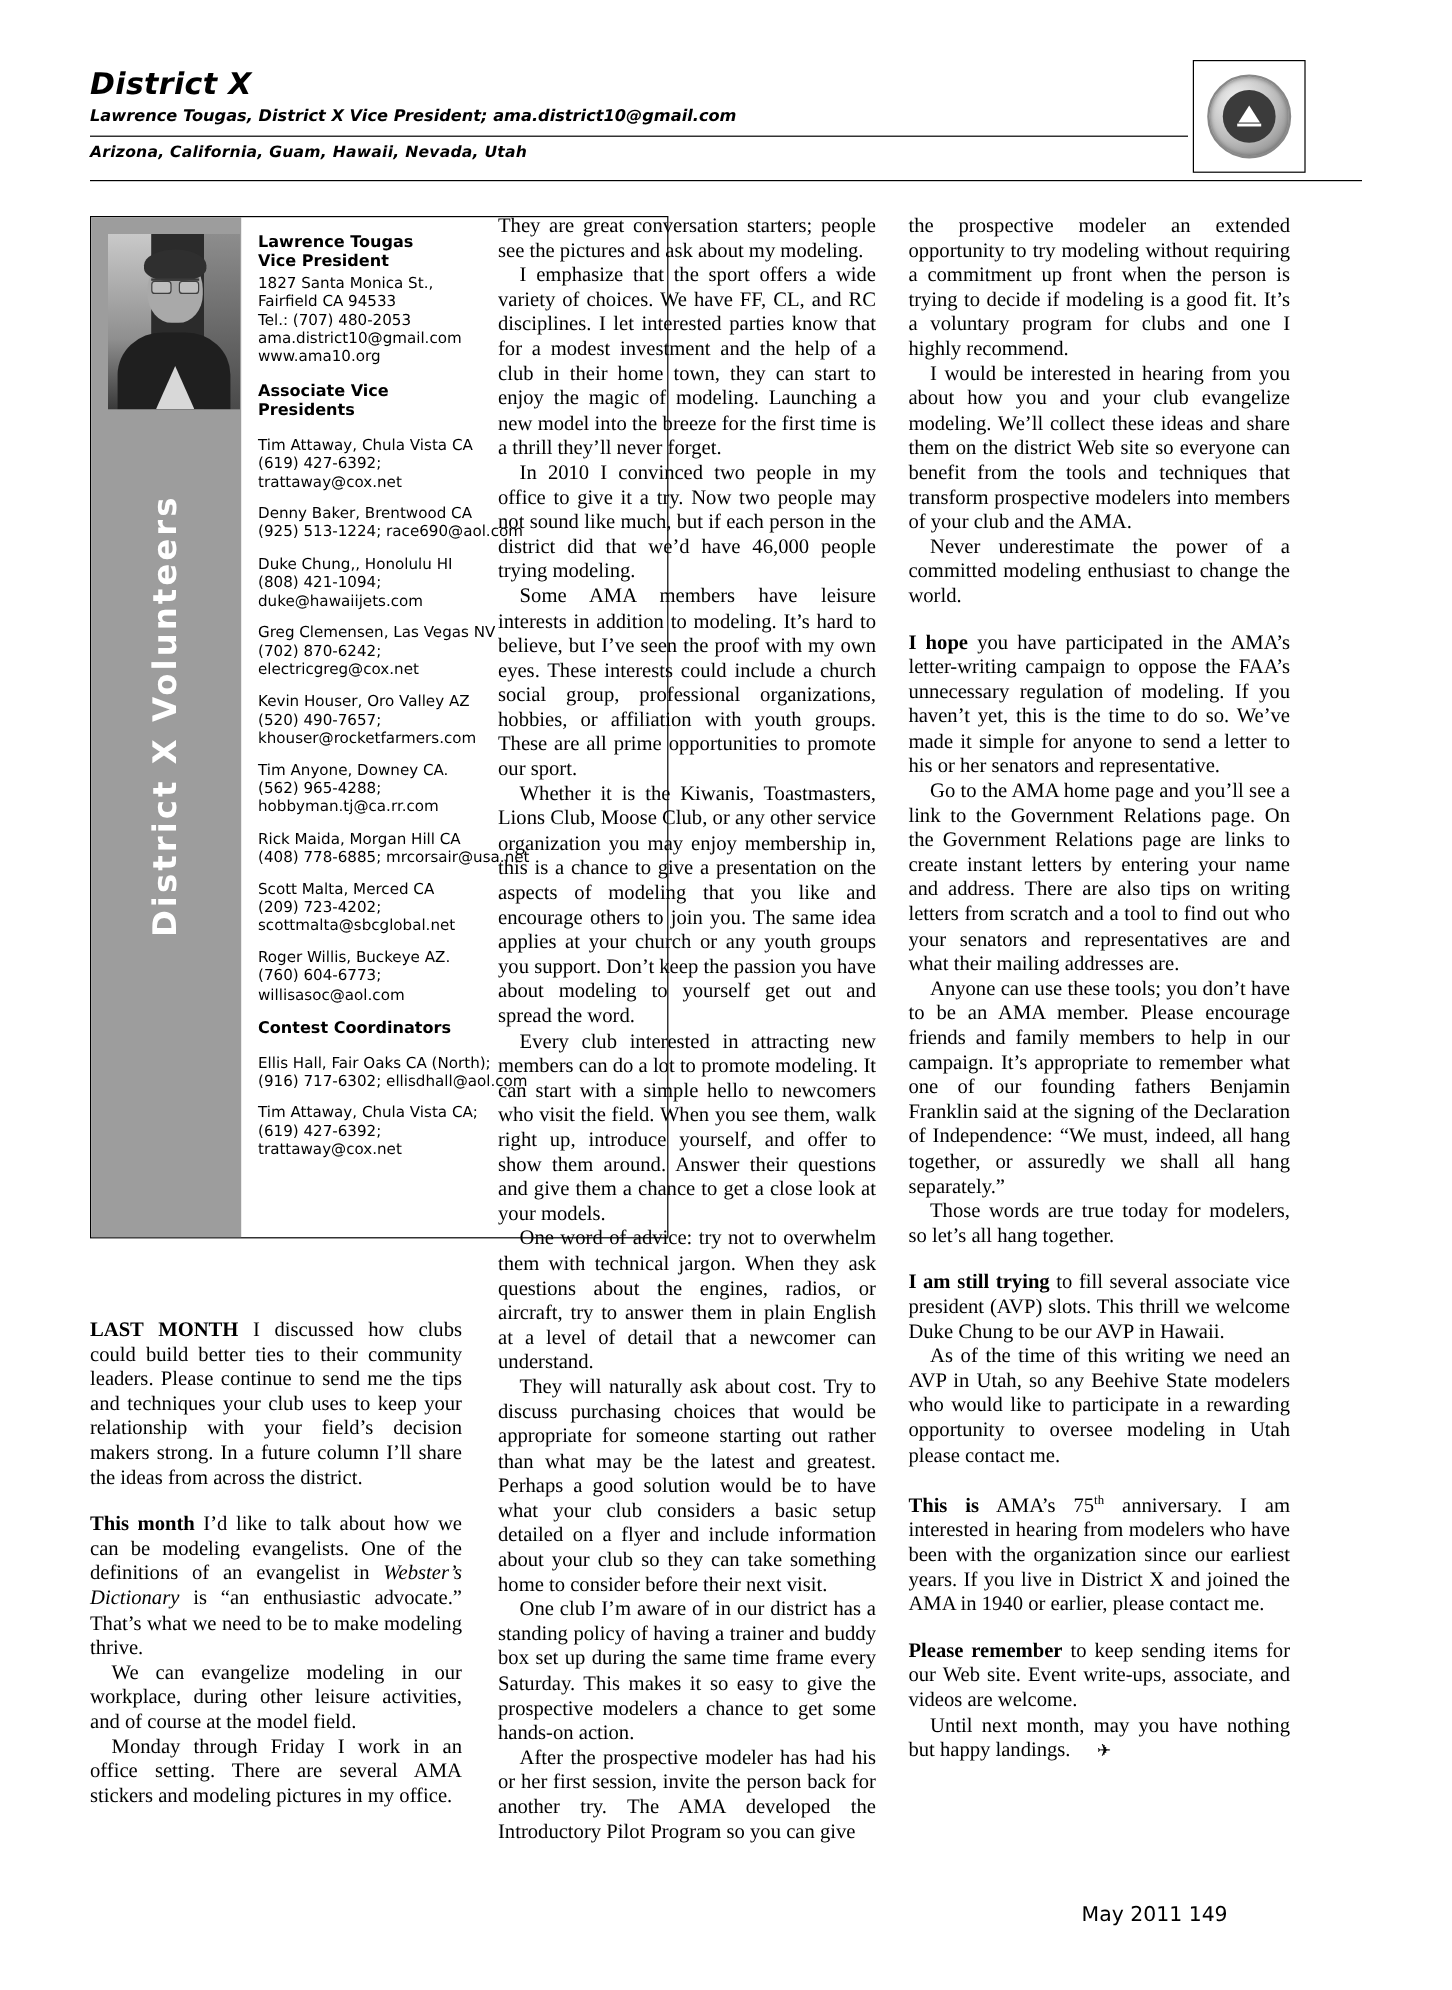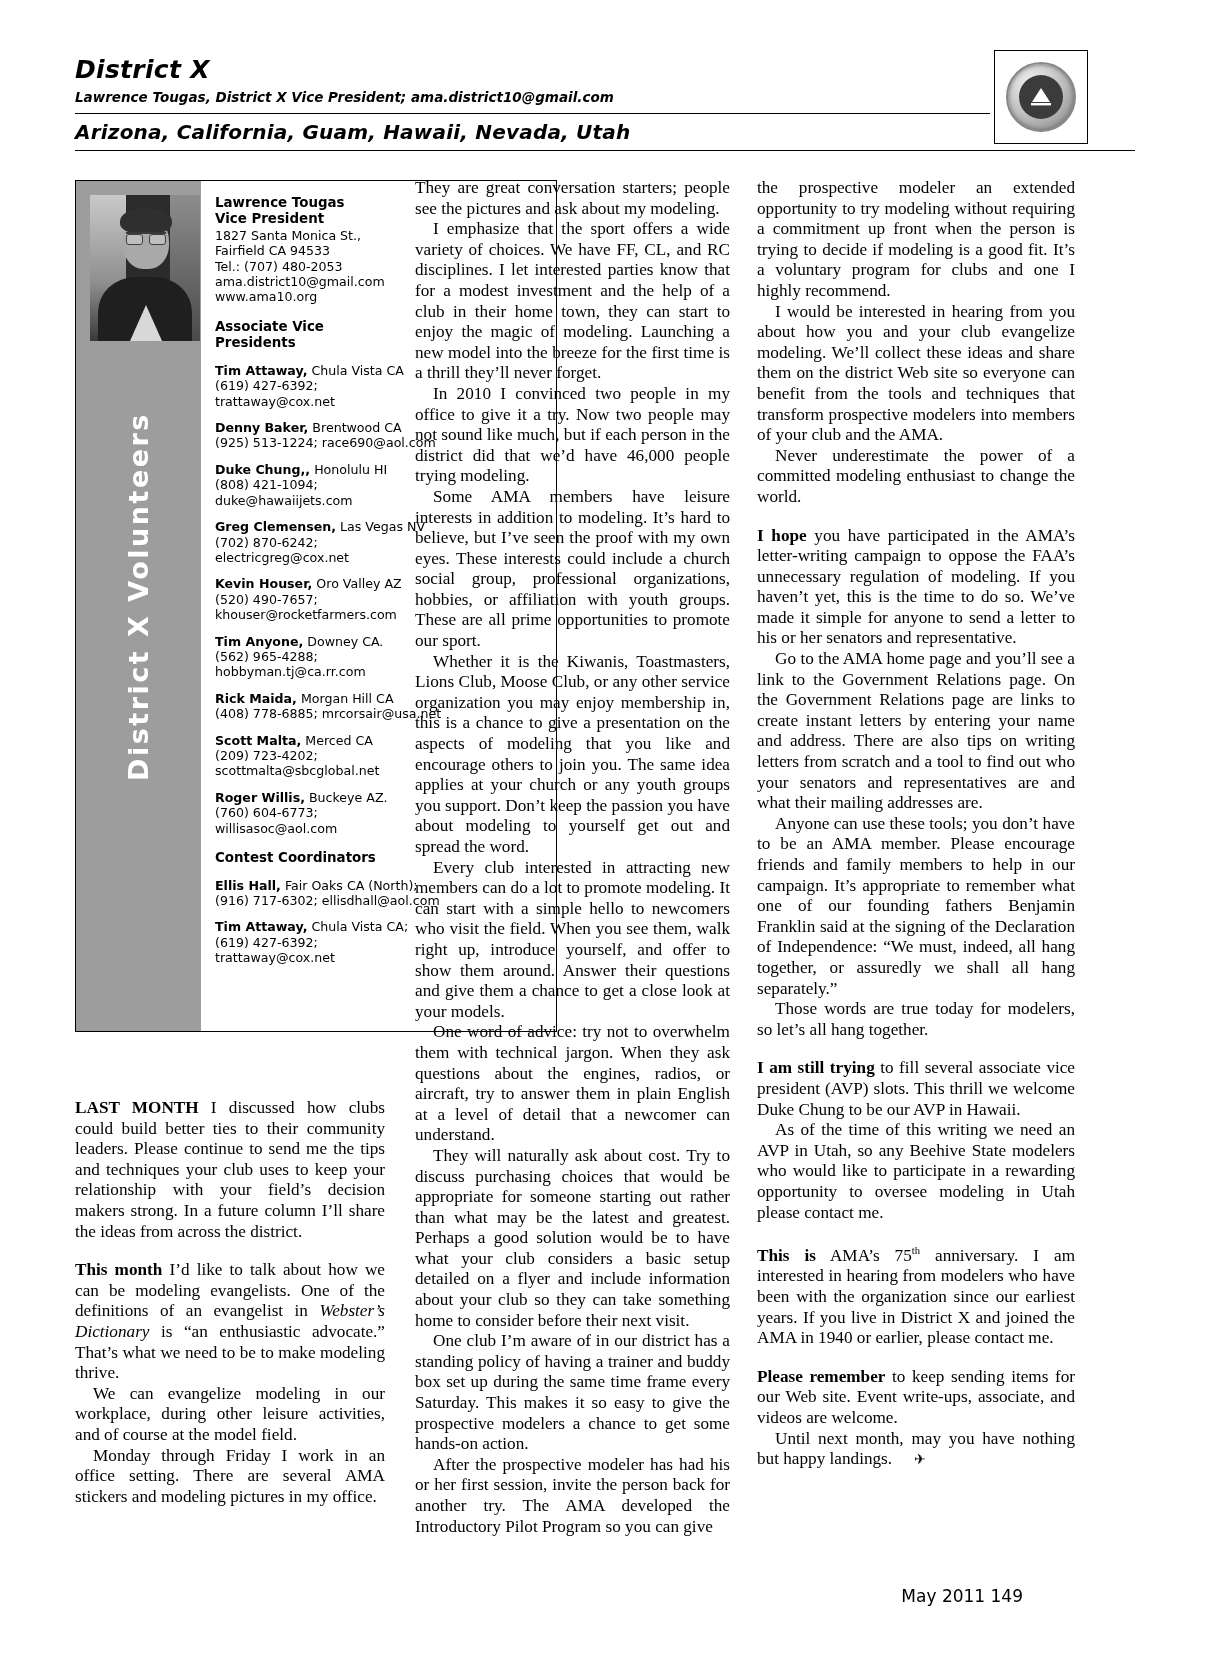--- a/index.html
+++ b/index.html
@@ -51,21 +51,21 @@
     width: 915px;
     border-top: 1.5px solid #000;
   }
   .header-states {
     position: absolute;
     left: 75px;
     top: 120px;
     font-family: "DejaVu Sans", sans-serif;
     font-weight: bold;
     font-style: italic;
-    font-size: 20px;
+    font-size: 13px;
     letter-spacing: 0.2px;
   }
   .header-rule2 {
     position: absolute;
     left: 75px;
     top: 150px;
     width: 1060px;
     border-top: 1.5px solid #000;
   }
 
@@ -206,21 +206,21 @@
     line-height: 16.4px;
   }
   .sb-line { }
   .sb-head {
     font-weight: bold;
     font-size: 13.4px;
     line-height: 16.6px;
     margin-top: 14px;
   }
   .sb-entry { margin-top: 11px; }
-  .sb-entry .nm { font-weight: bold; }
+  .sb-entry .nm { font-weight: normal; }
 
   
   .col {
     position: absolute;
     font-size: 17.2px;
     line-height: 20.6px;
     text-align: justify;
   }
   .col p { margin: 0; text-indent: 18px; }
   .col p.noindent { text-indent: 0; }

